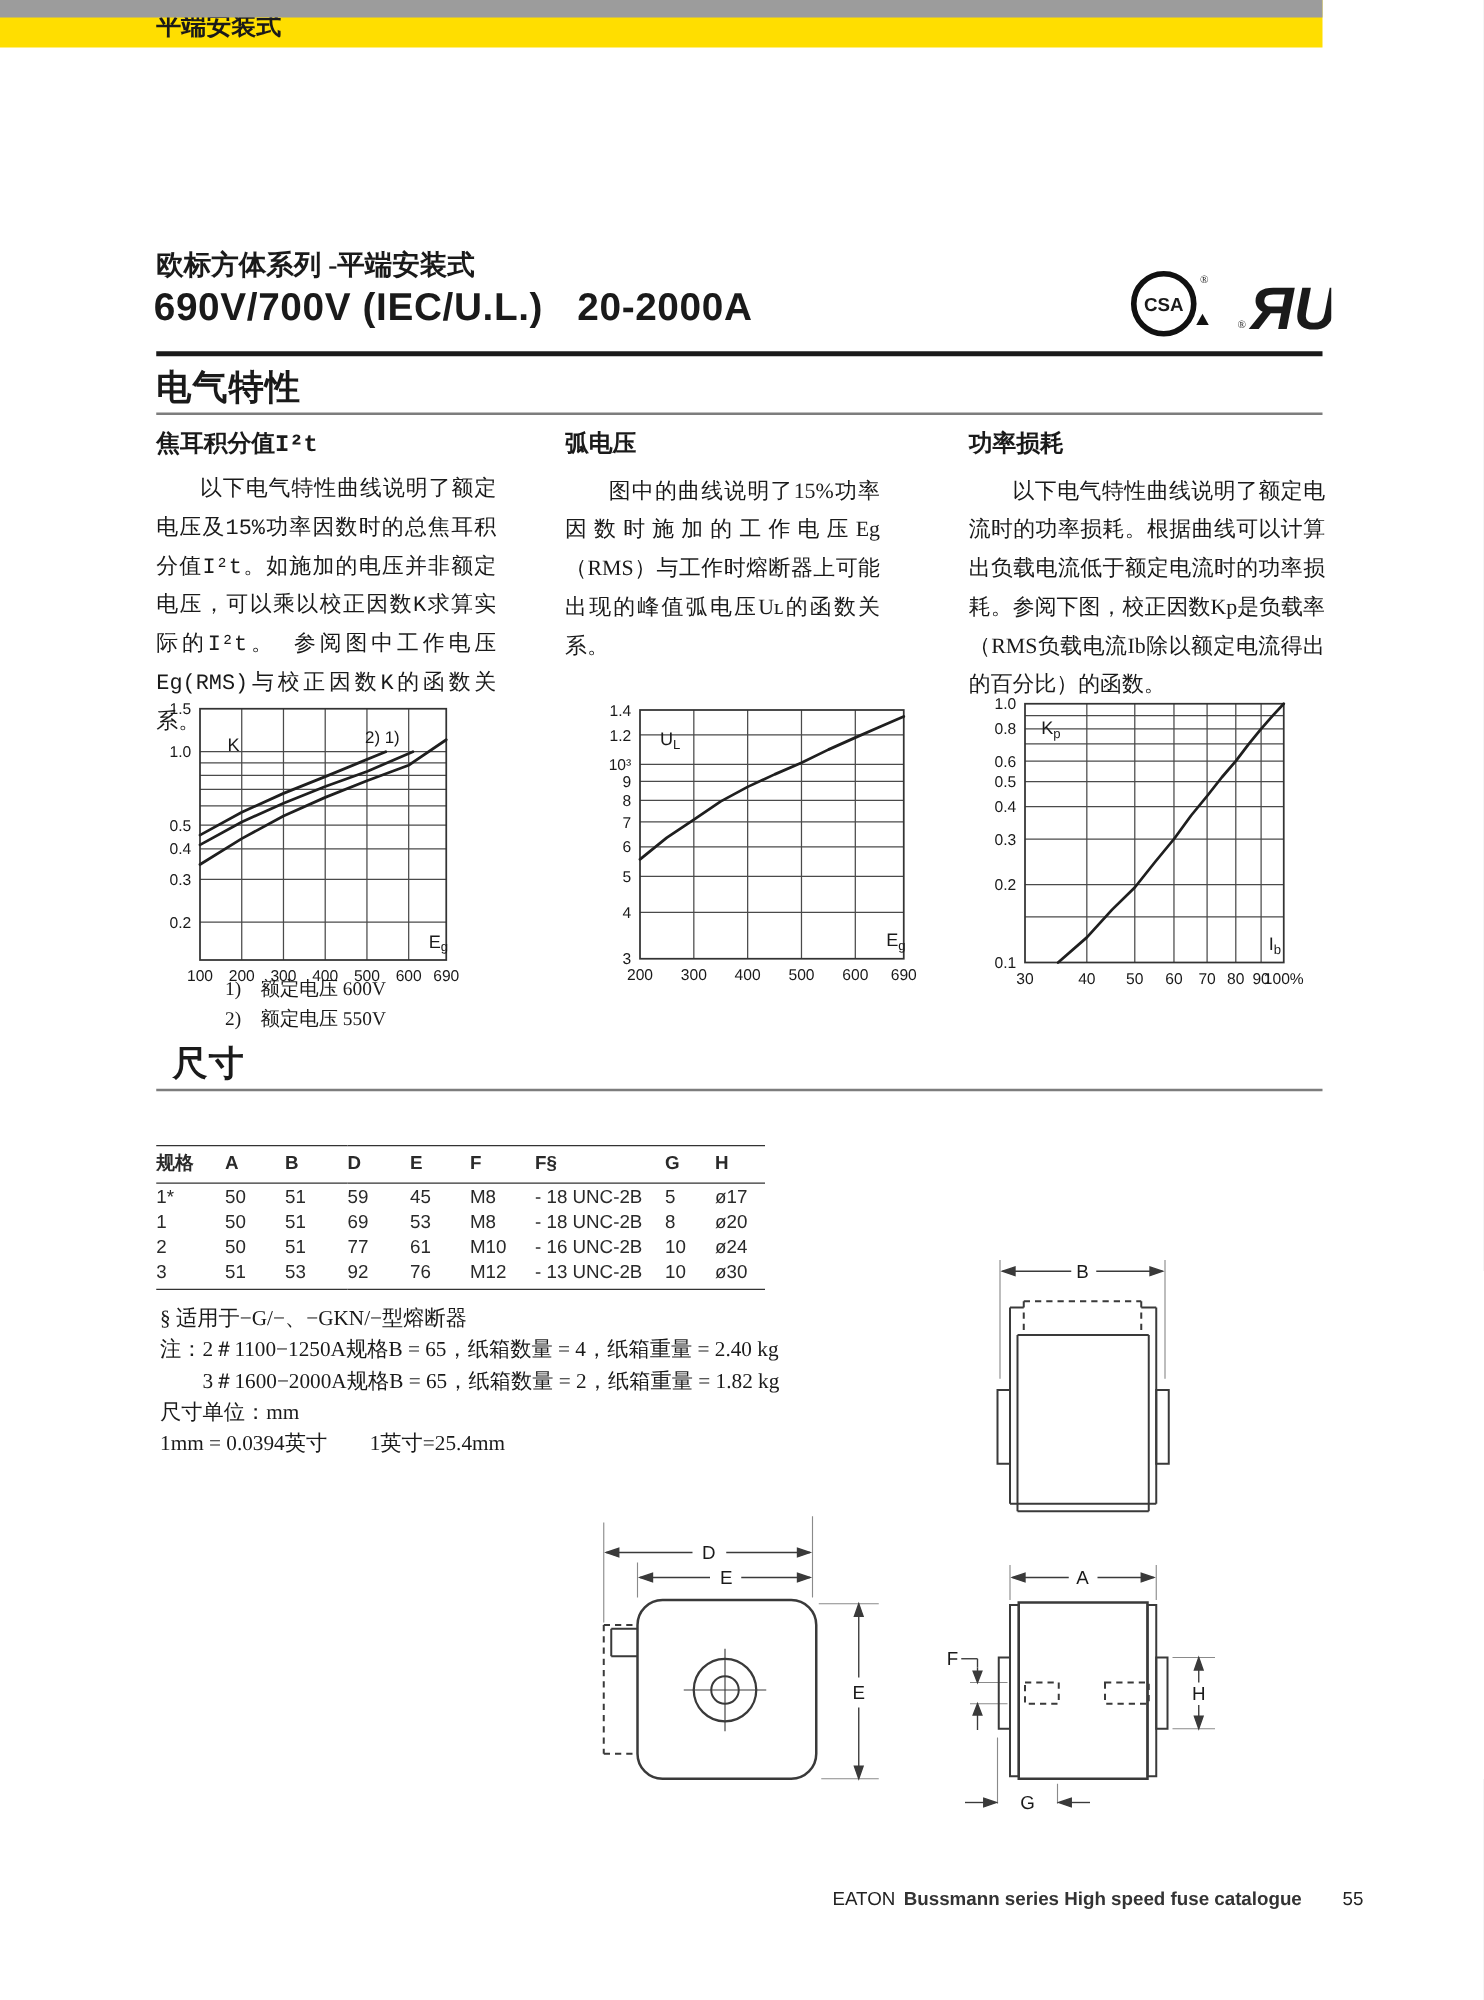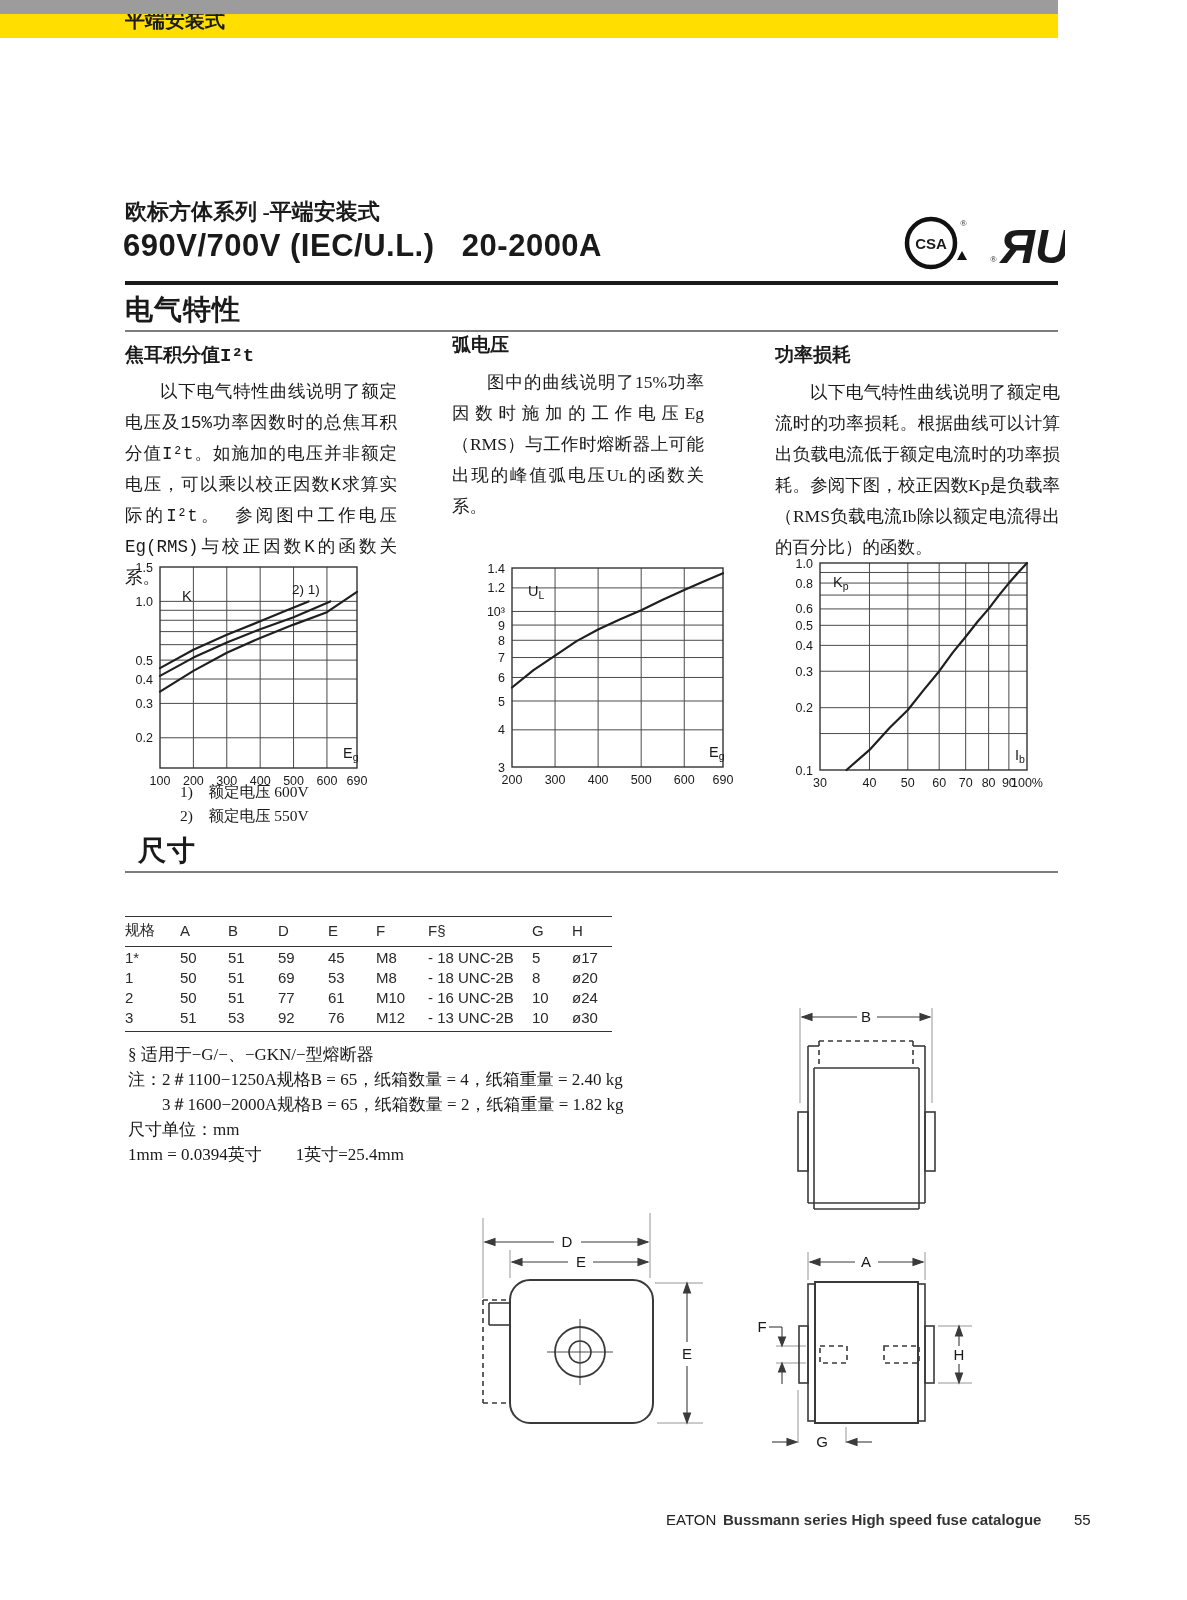--- a/index.html
+++ b/index.html
@@ -10,21 +10,21 @@
   .pre{white-space:pre;}
   .bar-yellow{background:#FFDE00;}
   .bar-gray{background:#9C9C9C;}
   .rule{background:#1a1a1a;}
   .rule-gray{background:#7d7d7d;}
   .col-title{font-weight:bold;font-size:19px;}
   .col-body{font-size:17.5px;line-height:31px;text-align:justify;text-indent:2em;margin-top:9px;}
   .sec-heading{font-weight:bold;font-size:28px;letter-spacing:1px;}
   table.dim{border-collapse:collapse;width:487px;font-family:"Liberation Sans","DejaVu Sans",sans-serif;
             font-size:15px;color:#2a2a2a;}
-  table.dim thead th{font-weight:normal;text-align:left;padding:4px 0 6px 0;
+  table.dim thead th{font-weight:bold;text-align:left;padding:4px 0 6px 0;
             border-top:1.6px solid #333;border-bottom:1.6px solid #333;}
   table.dim tbody td{text-align:left;padding:1.5px 0;}
   table.dim tbody tr:last-child td{padding-bottom:5px;border-bottom:1.6px solid #333;}
   .note-line{font-size:17px;line-height:25px;}
   .footer{font-size:15px;color:#222;}
   svg text{fill:#1a1a1a;}
 </style>
 </head>
 <body>
 
@@ -53,21 +53,21 @@
 
   <div class="abs rule" style="left:125px;top:281px;width:933px;height:4px;"></div>
 
   <div class="abs sec-heading" style="left:125px;top:291px;">电气特性</div>
   <div class="abs rule-gray" style="left:125px;top:330px;width:933px;height:2px;"></div>
 
   <div class="abs" style="left:125px;top:342px;width:272px;font-family:Liberation Mono, monospace;">
     <div class="col-title">焦耳积分值I²t</div>
     <div class="col-body">以下电气特性曲线说明了额定电压及15%功率因数时的总焦耳积分值I²t。如施加的电压并非额定电压，可以乘以校正因数K求算实际的I²t。 参阅图中工作电压Eg(RMS)与校正因数K的函数关系。</div>
   </div>
-  <div class="abs" style="left:452px;top:332px;width:252px;">
+  <div class="abs" style="left:452px;top:342px;width:252px;">
     <div class="col-title">弧电压</div>
     <div class="col-body">图中的曲线说明了15%功率因数时施加的工作电压Eg（RMS）与工作时熔断器上可能出现的峰值弧电压Uʟ的函数关系。</div>
   </div>
   <div class="abs" style="left:775px;top:342px;width:285px;">
     <div class="col-title">功率损耗</div>
     <div class="col-body">以下电气特性曲线说明了额定电流时的功率损耗。根据曲线可以计算出负载电流低于额定电流时的功率损耗。参阅下图，校正因数Kp是负载率（RMS负载电流Ib除以额定电流得出的百分比）的函数。</div>
   </div>
 
   <svg class="abs" style="left:122px;top:545px;" width="256" height="252">
       <line x1="71.38983050847457" y1="22" x2="71.38983050847457" y2="223" stroke="#4a4a4a" stroke-width="1"></line>

